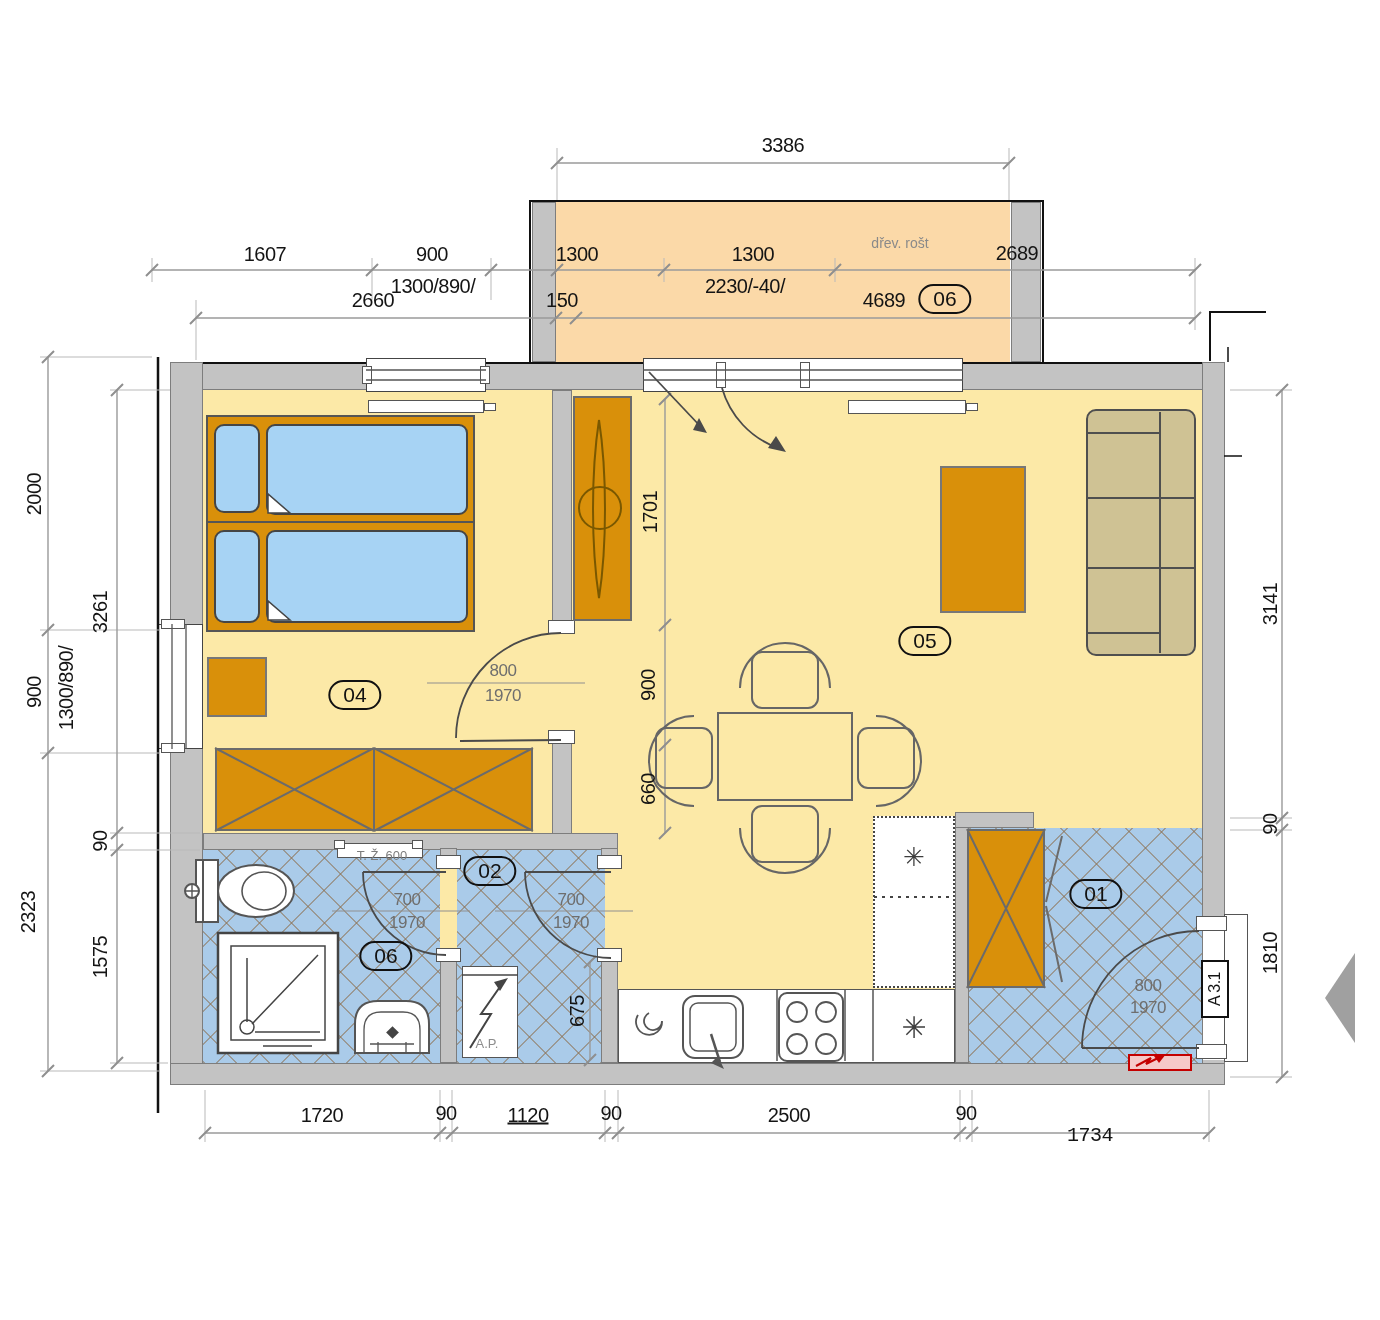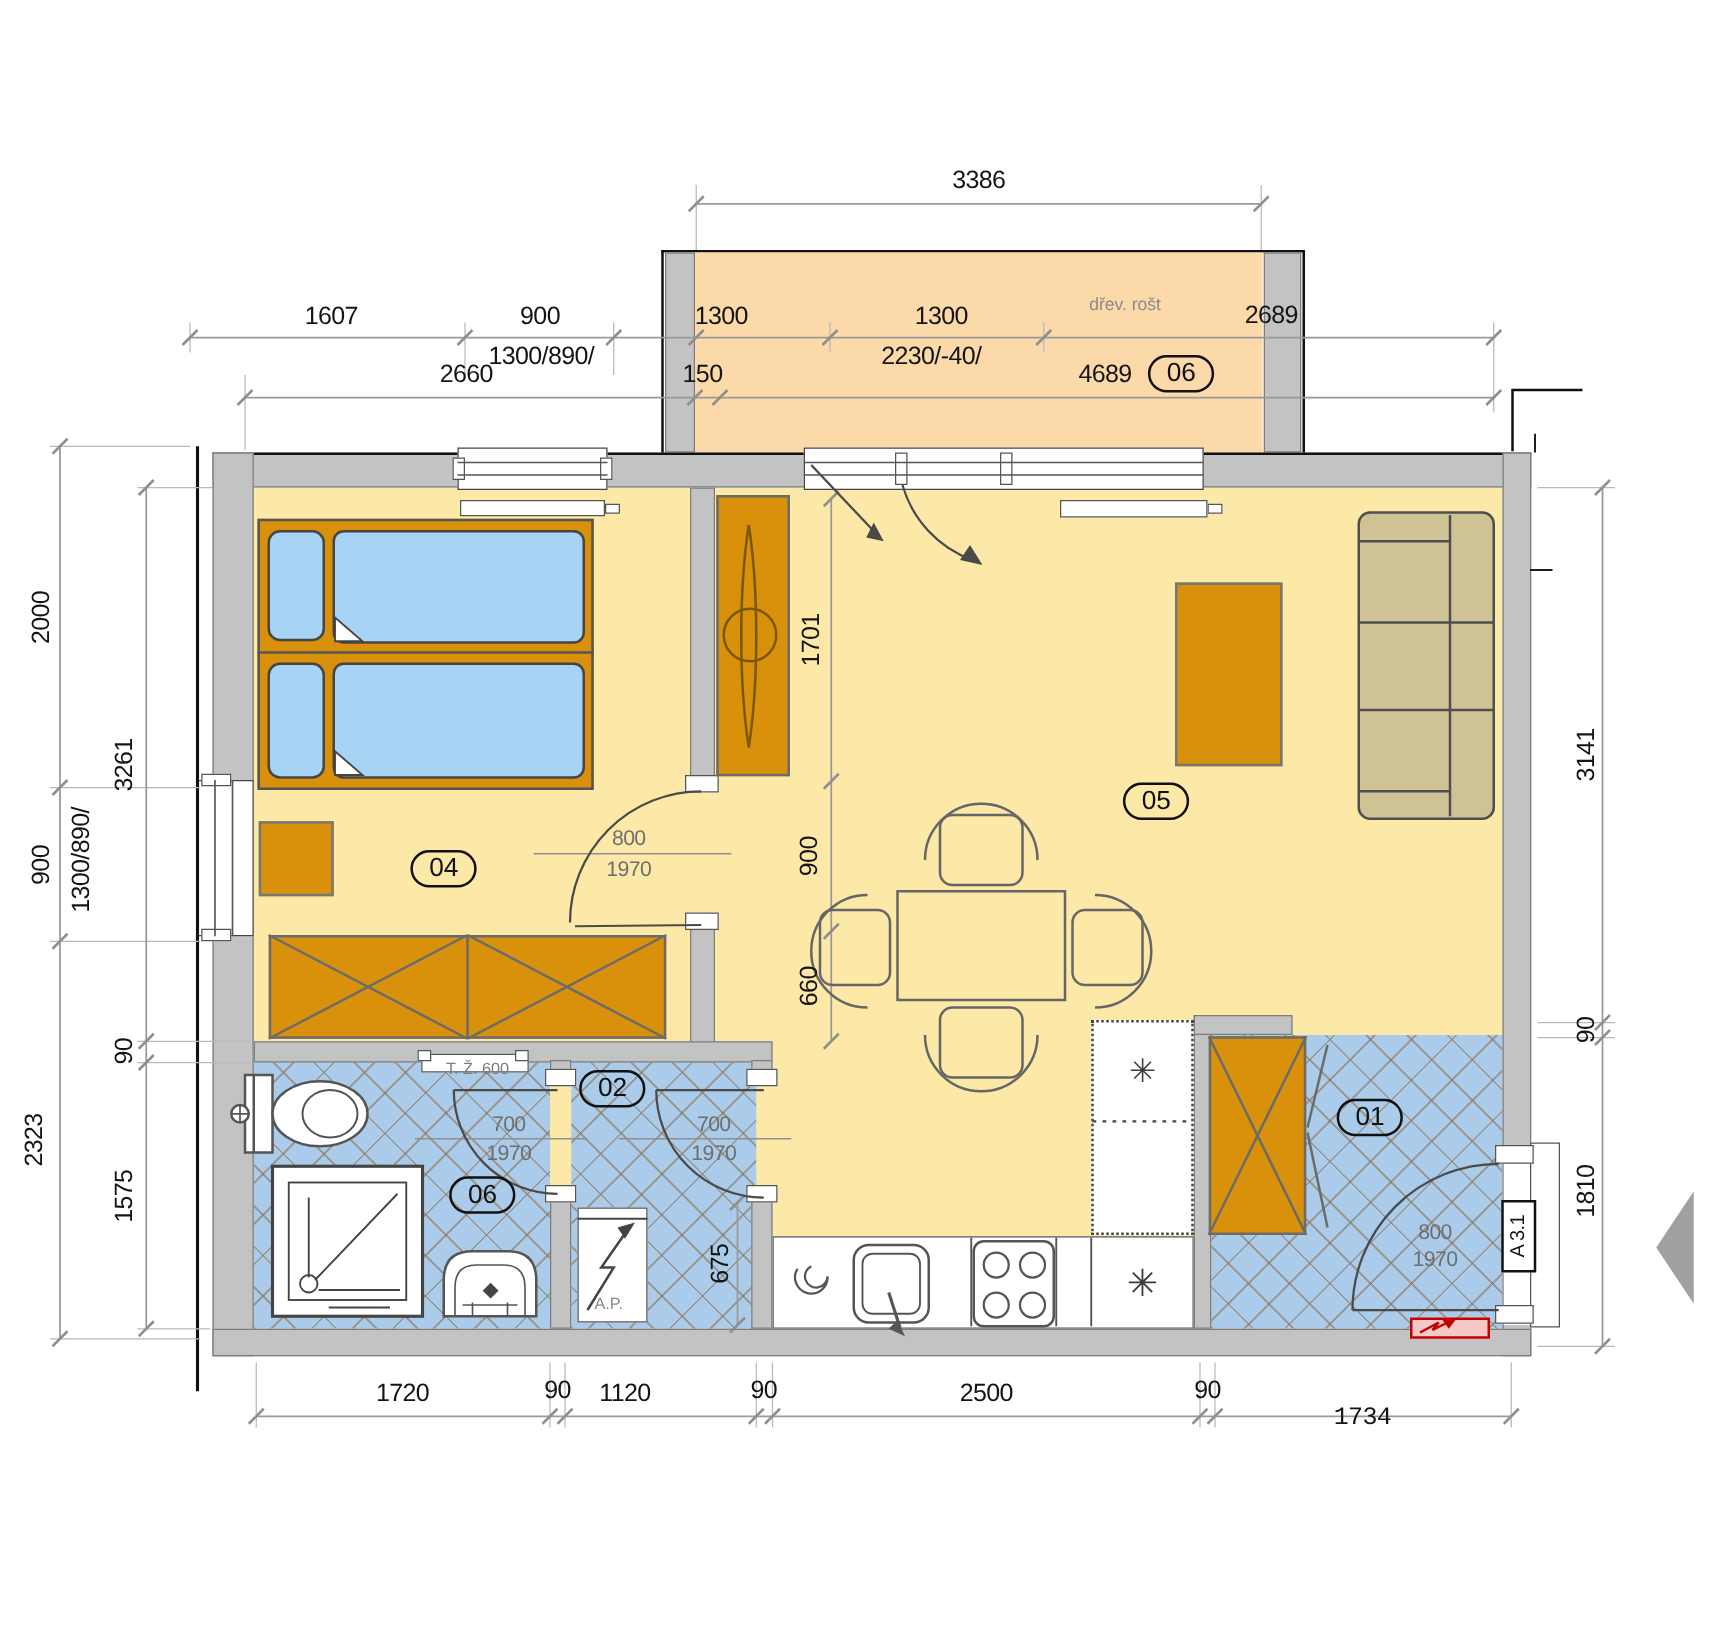--- a/index.html
+++ b/index.html
@@ -261,21 +261,21 @@
   <span class="dimv" style="left:100px;top:612px;">3261</span>
   <span class="dimv" style="left:100px;top:841px;">90</span>
   <span class="dimv" style="left:100px;top:957px;">1575</span>
 
   <span class="dimv" style="left:1270px;top:604px;">3141</span>
   <span class="dimv" style="left:1270px;top:824px;">90</span>
   <span class="dimv" style="left:1270px;top:953px;">1810</span>
 
   <span class="dim" style="left:322px;top:1115px;">1720</span>
   <span class="dim" style="left:446px;top:1113px;">90</span>
-  <span class="dim" style="left:500px;top:1115px;">1120</span>
+  <span class="dim" style="left:528px;top:1115px;text-decoration:underline;">1120</span>
   <span class="dim" style="left:611px;top:1113px;">90</span>
   <span class="dim" style="left:789px;top:1115px;">2500</span>
   <span class="dim" style="left:966px;top:1113px;">90</span>
   <span class="dim" style="left:1090px;top:1135px;font-family:Liberation Mono, monospace;">1734</span>
 
   <span class="dimv" style="left:650px;top:512px;">1701</span>
   <span class="dimv" style="left:648px;top:685px;">900</span>
   <span class="dimv" style="left:648px;top:789px;">660</span>
   <span class="dimv" style="left:577px;top:1011px;">675</span>
 

